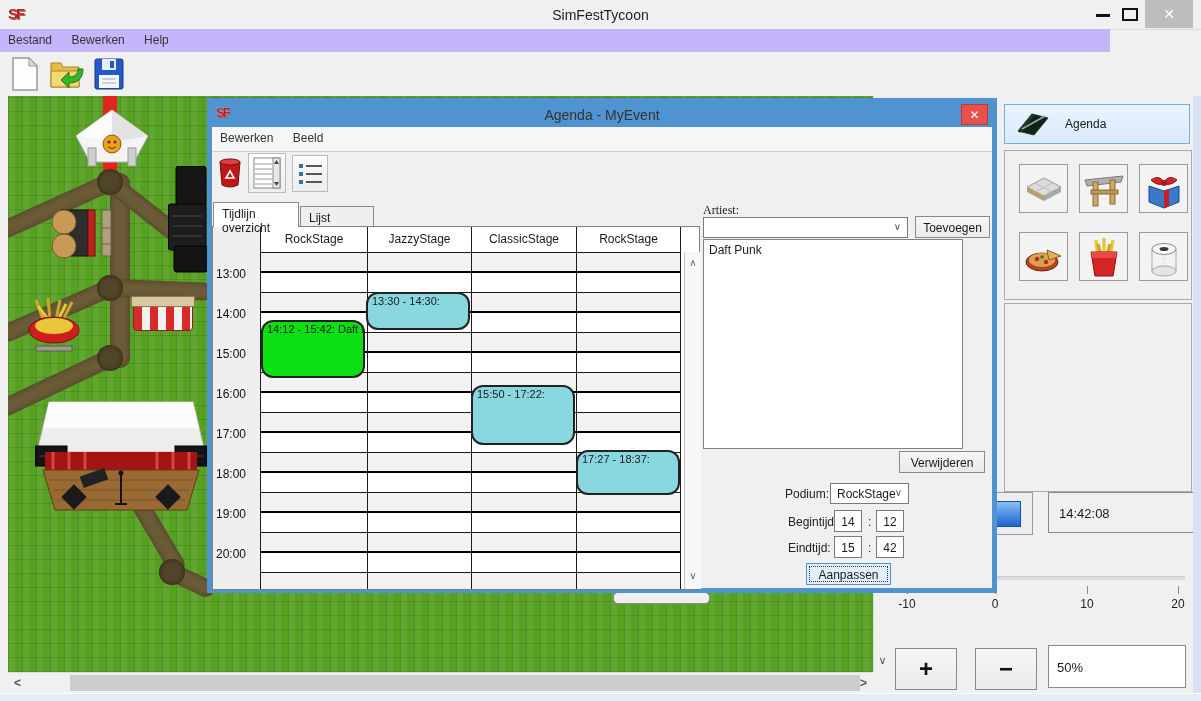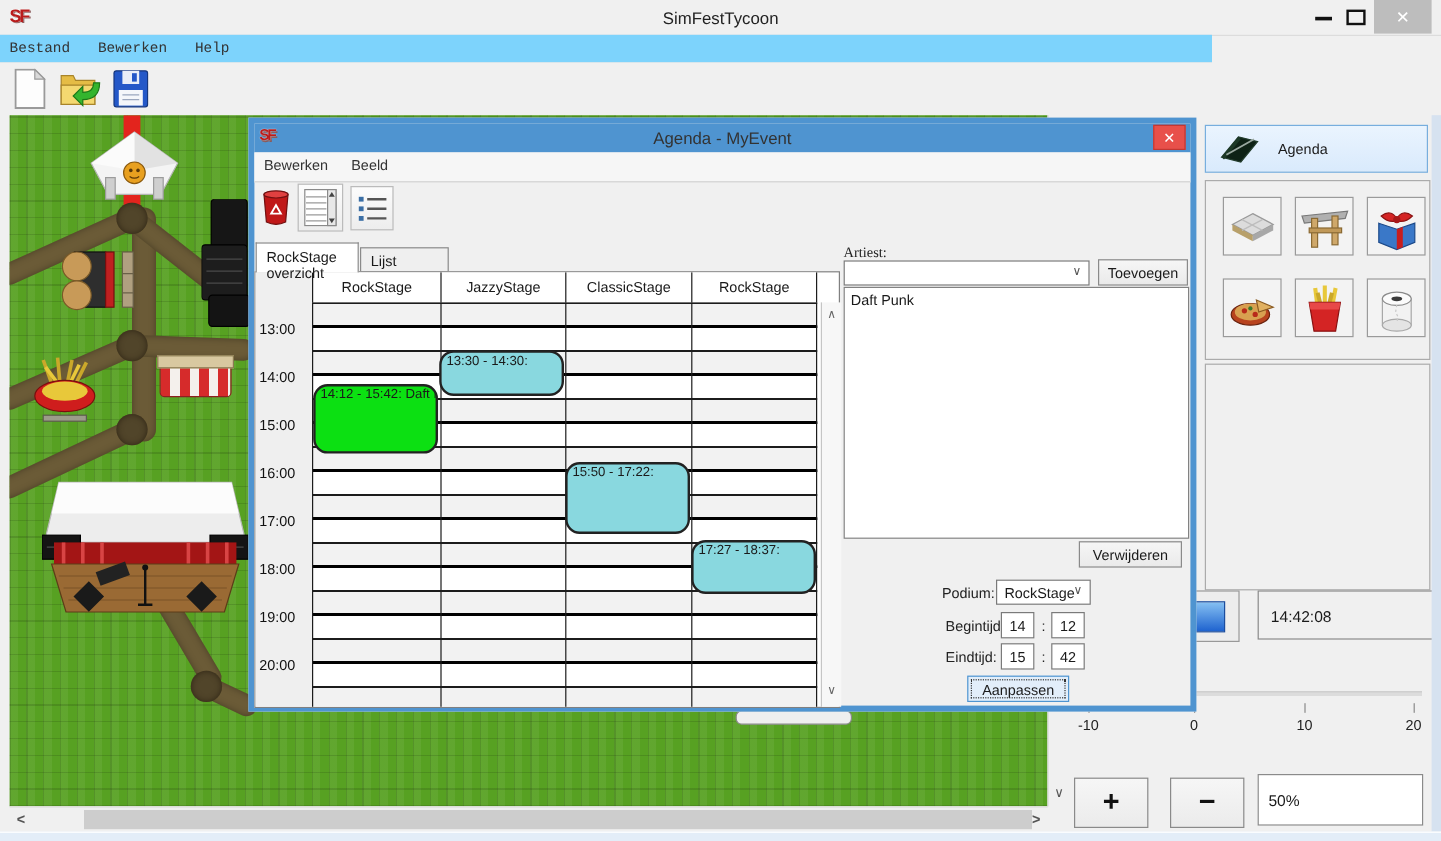--- a/index.html
+++ b/index.html
@@ -9,21 +9,21 @@
   .abs{position:absolute;}
   
   .titlebar{left:0;top:0;width:1201px;height:29px;background:#f0f0f0;border-bottom:1px solid #dcdcdc;}
   .app-title{left:0;top:7px;width:1201px;text-align:center;font-size:14px;color:#222;}
   .sf-logo{font-weight:900;font-size:15px;letter-spacing:-2px;color:#b91c1c;
            text-shadow:0 0 1px #fff,1px 1px 0 #8a5a5a;}
   .win-min{left:1096px;top:14px;width:14px;height:3px;background:#111;}
   .win-max{left:1122px;top:8px;width:12px;height:9px;border:2px solid #111;background:transparent;}
   .win-close{left:1145px;top:0;width:48px;height:28px;background:#bdbdbd;color:#fff;
              font-size:14px;text-align:center;line-height:28px;}
-  .menubar{left:0;top:29px;width:1010px;height:23px;background:#7dd3fc;border-bottom:1px solid #d8d8d8;font-family:Liberation Mono, monospace;}
+  .menubar{left:0;top:29px;width:1110px;height:23px;background:#c4b5fd;border-bottom:1px solid #d8d8d8;}
   .menu-item{display:inline-block;padding:4px 8px;color:#333;}
   .toolbar{left:0;top:52px;width:1201px;height:44px;background:#f0f0f0;}
   .tbtn{position:absolute;top:3px;width:38px;height:38px;display:flex;align-items:center;justify-content:center;}
   
   .map{left:8px;top:96px;width:865px;height:576px;overflow:hidden;
        background-color:#57a122;
        background-image:
          repeating-linear-gradient(0deg, rgba(0,0,0,.12) 0 1px, transparent 1px 14px),
          repeating-linear-gradient(90deg, rgba(0,0,0,.12) 0 1px, transparent 1px 14px),
          repeating-linear-gradient(90deg, rgba(255,255,255,.06) 0 7px, transparent 7px 14px);}
@@ -386,21 +386,21 @@
       <svg width="26" height="26" viewBox="0 0 26 26">
         <rect x="2" y="3" width="4" height="4" fill="#3a6ea5"></rect>
           <line x1="9" y1="5" x2="25" y2="5" stroke="#555" stroke-width="2"></line>
         <rect x="2" y="11" width="4" height="4" fill="#3a6ea5"></rect>
           <line x1="9" y1="13" x2="25" y2="13" stroke="#555" stroke-width="2"></line>
         <rect x="2" y="19" width="4" height="4" fill="#3a6ea5"></rect>
           <line x1="9" y1="21" x2="25" y2="21" stroke="#555" stroke-width="2"></line>
       </svg>
     </div>
 
-    <div class="tab active" style="left:1px;top:99px;width:86px;height:25px;">RockStage overzicht</div>
+    <div class="tab active" style="left:1px;top:99px;width:86px;height:25px;">Tijdlijn overzicht</div>
     <div class="tab inactive" style="left:88px;top:103px;width:74px;height:21px;">Lijst overzicht</div>
 
     <div class="abs sched">
       <div class="gutter">
         <div class="time-label" style="top:40px;">13:00</div>
         <div class="time-label" style="top:80px;">14:00</div>
         <div class="time-label" style="top:120px;">15:00</div>
         <div class="time-label" style="top:160px;">16:00</div>
         <div class="time-label" style="top:200px;">17:00</div>
         <div class="time-label" style="top:240px;">18:00</div>
@@ -430,21 +430,21 @@
       </div>
     </div>
 
     <div class="lbl" style="left:491px;top:100px;font-family:Liberation Serif, serif;">Artiest:</div>
     <div class="dd" style="left:491px;top:114px;width:205px;height:21px;">
       <span></span>
       <span class="chev">∨</span>
     </div>
     <div class="btn" style="left:703px;top:113px;width:75px;height:22px;line-height:22px;">Toevoegen</div>
 
-    <div class="listbox" style="left:491px;top:136px;width:288px;height:210px;">
+    <div class="listbox" style="left:491px;top:136px;width:260px;height:210px;">
       <div class="list-item">Daft Punk</div>
     </div>
 
     <div class="btn" style="left:687px;top:348px;width:86px;height:22px;line-height:22px;">Verwijderen</div>
 
     <div class="lbl" style="left:573px;top:384px;">Podium:</div>
     <div class="dd" style="left:618px;top:380px;width:79px;height:21px;">
       <span>RockStage</span>
       <span class="chev">∨</span>
     </div>

